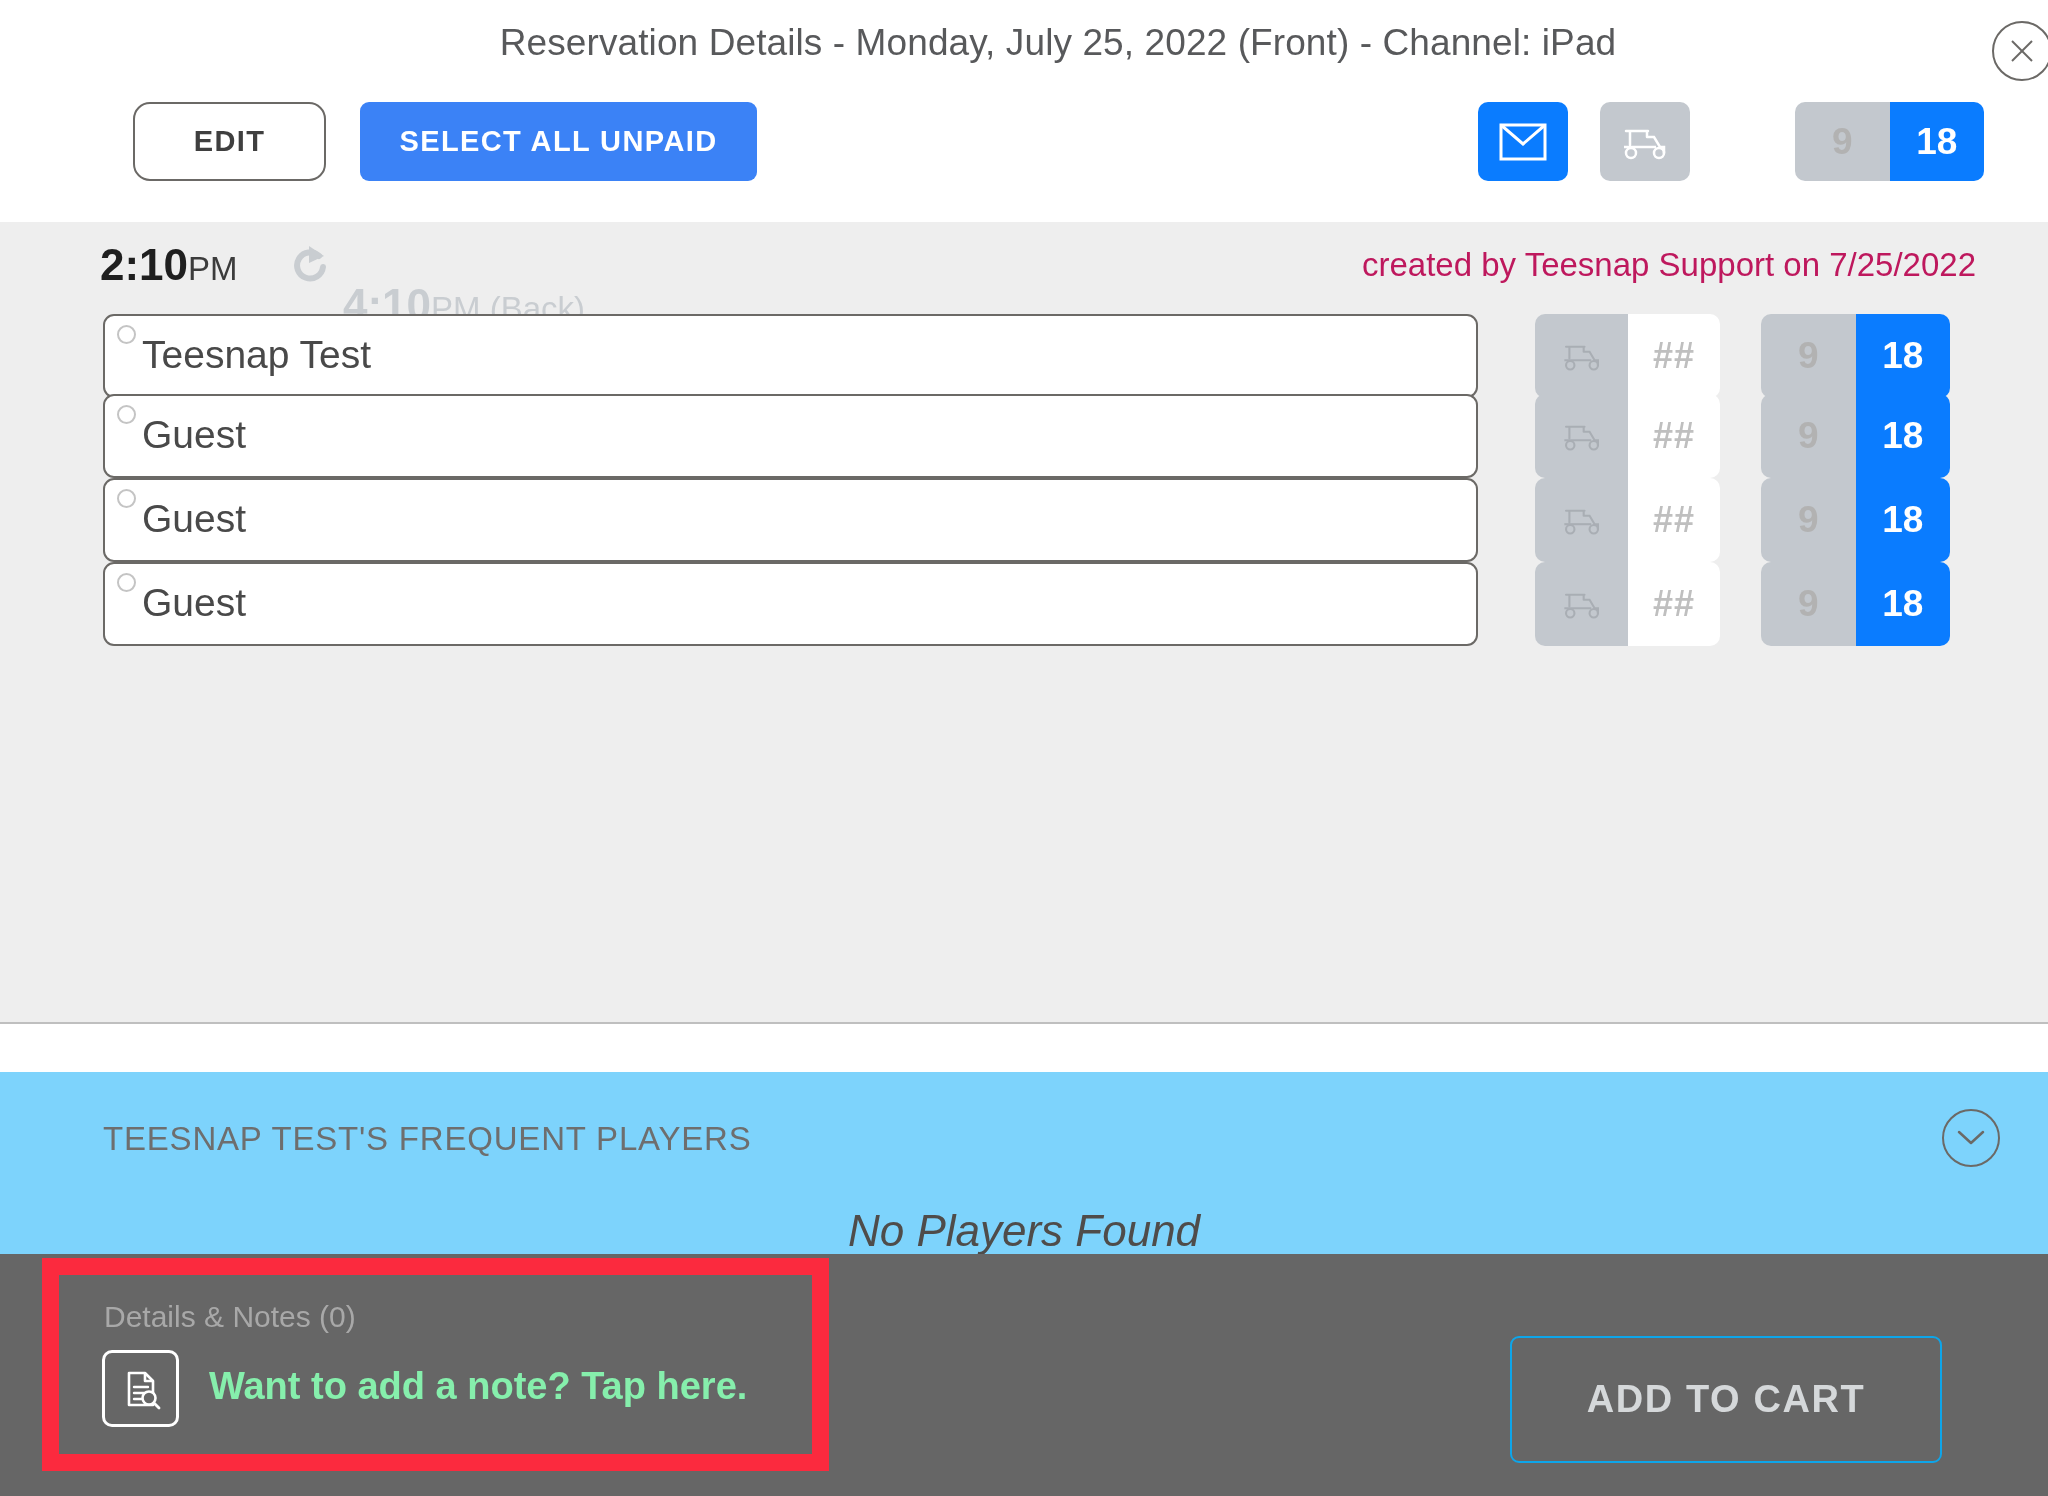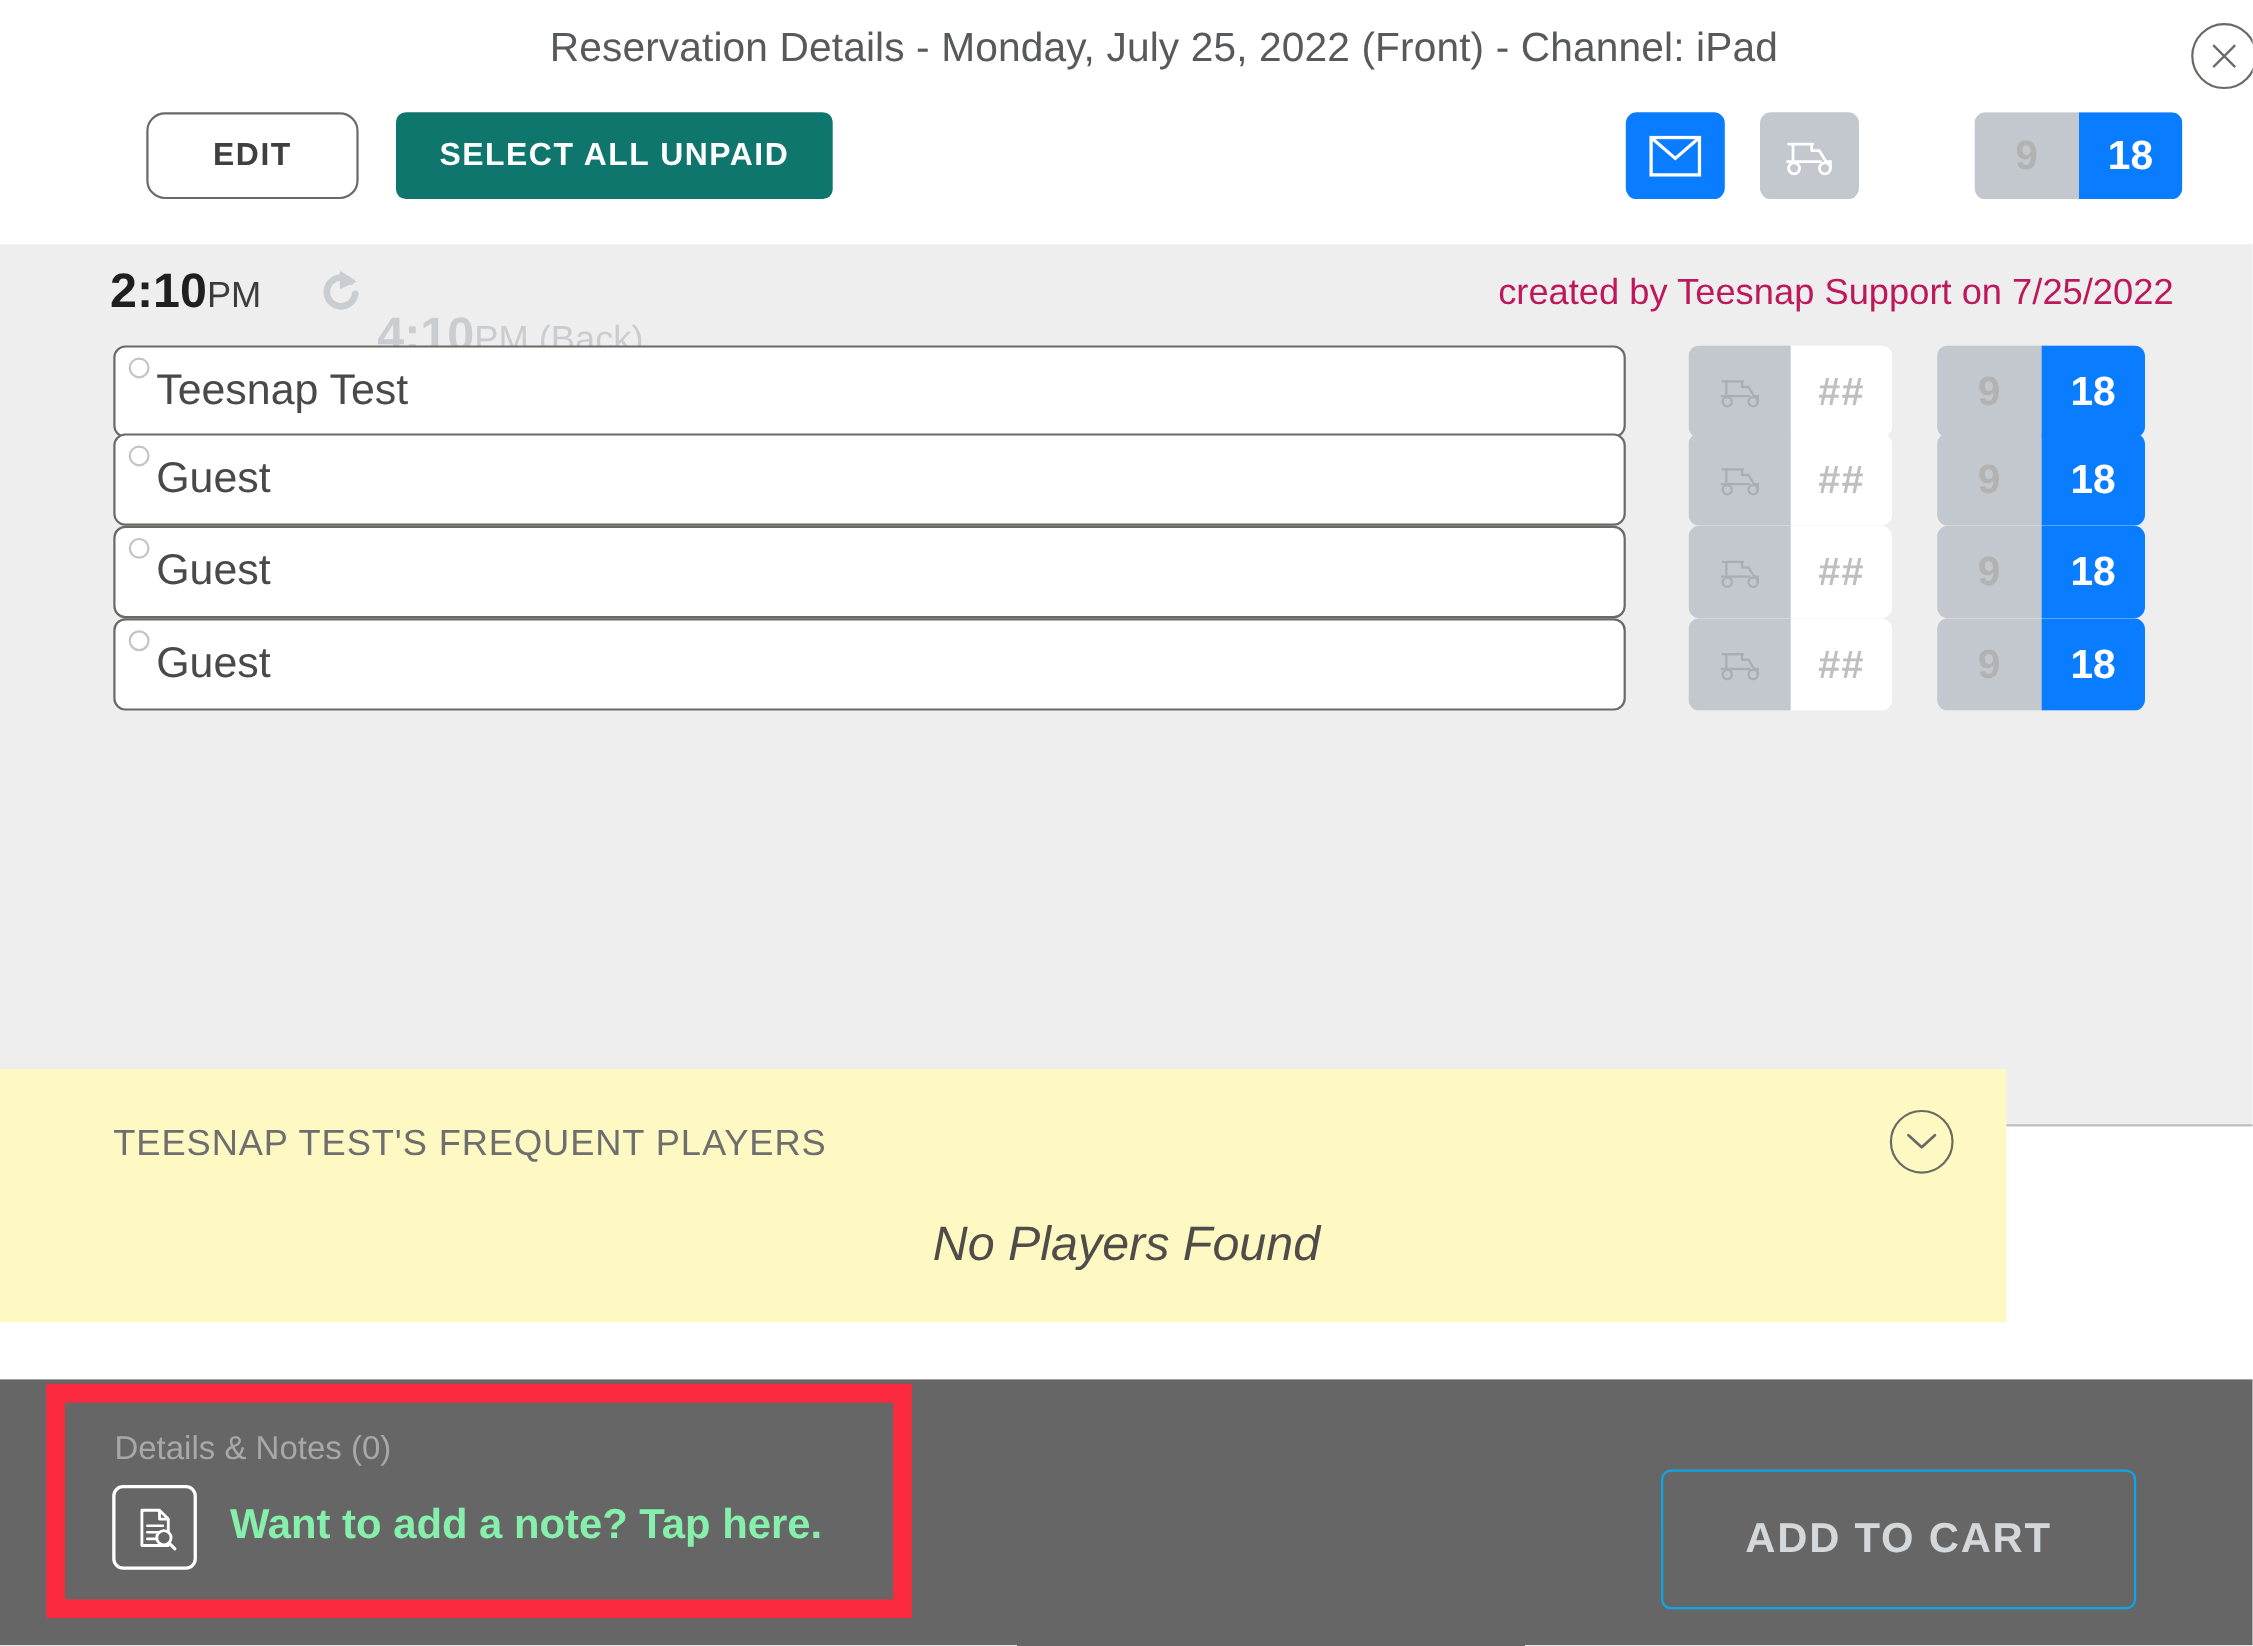--- a/index.html
+++ b/index.html
@@ -60,21 +60,21 @@
     font-weight: 700;
     letter-spacing: 1.4px;
     color: #3f3f3f;
     display: flex; align-items: center; justify-content: center;
     cursor: pointer;
   }
   .btn-select-unpaid {
     position: absolute;
     left: 326px; top: 12px;
     width: 397px; height: 79px;
-    background: #0f766e;
+    background: #3b82f6;
     border: none;
     border-radius: 9px;
     font-size: 29px;
     font-weight: 700;
     letter-spacing: 1.4px;
     color: #ffffff;
     display: flex; align-items: center; justify-content: center;
     cursor: pointer;
   }
   .icon-btn {
@@ -198,22 +198,22 @@
     flex: 1;
     display: flex; align-items: center; justify-content: center;
     font-size: 37px; font-weight: 700;
   }
   .row-holes .seg.off { background: #c3c8ce; color: #b2b2b2; }
   .row-holes .seg.on  { background: #0a7cff; color: #ffffff; }
 
   
   .freq-section {
     position: absolute;
-    left: 0; top: 972px; width: 1824px; height: 230px;
-    background: #fef9c3;
+    left: 0; top: 1072px; width: 2048px; height: 230px;
+    background: #7dd3fc;
   }
   .freq-title {
     position: absolute;
     left: 103px; top: 48px;
     font-size: 33px;
     letter-spacing: 0.8px;
     color: #6e6e6e;
     font-weight: 400;
   }
   .freq-chevron {

